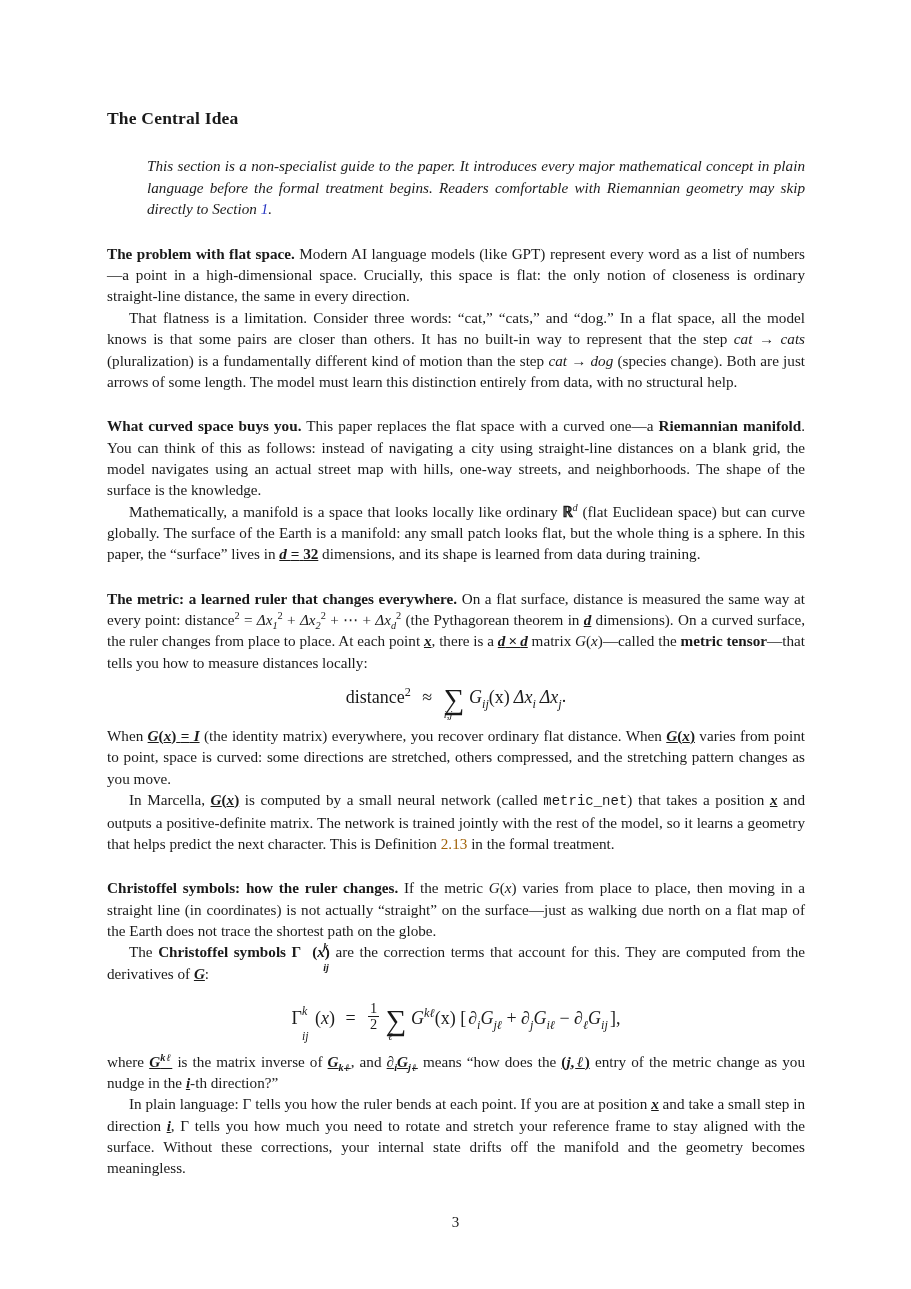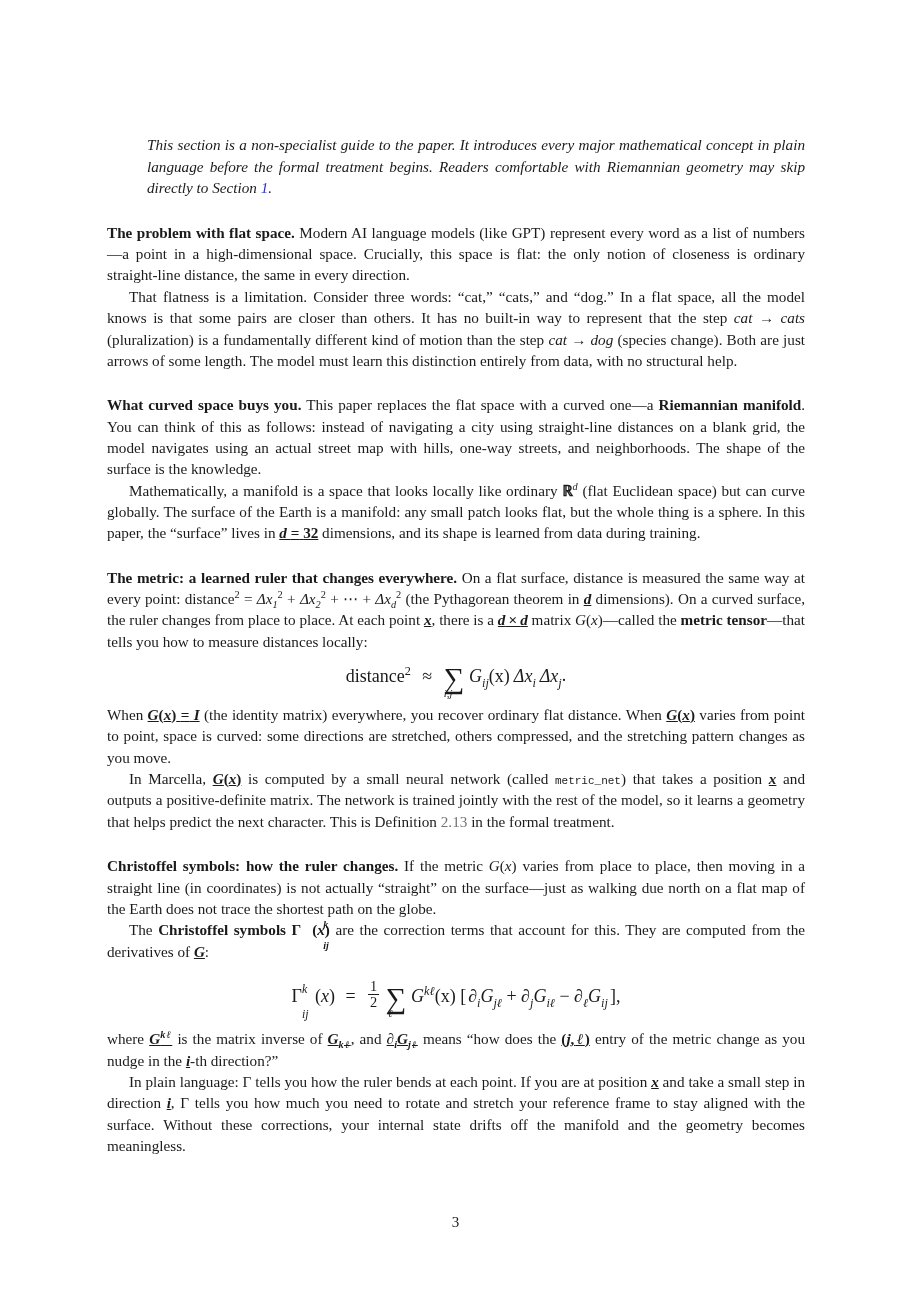--- a/index.html
+++ b/index.html
@@ -48,24 +48,24 @@
   .para-cont {
     text-indent: 22px;
   }
   .runin {
     font-weight: bold;
   }
   .it { }
   .bf { font-weight: bold; }
   .mono {
     font-family: "Liberation Mono", "DejaVu Sans Mono", monospace;
-    font-size: 11px;
+    font-size: 14px;
   }
   .link {
-    color: #737373;
+    color: #a16207;
     margin-top: 40px;
   }
   .link-it {
     color: #2836c4;
     font-style: italic;
   }
   
   .m {
     font-style: italic;
     font-family: "Liberation Serif", "DejaVu Serif", serif;
@@ -166,20 +166,21 @@
     top: 1214px;
     text-align: center;
     font-size: 15px;
   }
 </style>
 </head>
 <body>
 
 <div class="page">
 
+  <h2 class="section-title">The Central Idea</h2>
 
   <p class="abstract-note"><span>This section is a non-specialist guide to the paper. It introduces every major mathematical concept in plain language before the formal treatment begins. Readers comfortable with Riemannian geometry may skip directly to Section </span><span class="link-it">1</span><span>.</span></p>
 
   <p class="para-lead"><span class="runin">The problem with flat space.</span><span> Modern AI language models (like GPT) represent every word as a list of numbers—a point in a high-dimensional space. Crucially, this space is </span><span class="it">flat</span><span>: the only notion of closeness is ordinary straight-line distance, the same in every direction.</span></p>
 
   <p class="para-cont"><span>That flatness is a limitation. Consider three words: “cat,” “cats,” and “dog.” In a flat space, all the model knows is that some pairs are closer than others. It has no built-in way to represent that the step </span><span class="m">cat <span class="up">→</span> cats</span><span> (pluralization) is a fundamentally different </span><span class="it">kind</span><span> of motion than the step </span><span class="m">cat <span class="up">→</span> dog</span><span> (species change). Both are just arrows of some length. The model must learn this distinction entirely from data, with no structural help.</span></p>
 
   <p class="para-lead"><span class="runin">What curved space buys you.</span><span> This paper replaces the flat space with a </span><span class="it">curved</span><span> one—a </span><span class="bf">Riemannian manifold</span><span>. You can think of this as follows: instead of navigating a city using straight-line distances on a blank grid, the model navigates using an actual street map with hills, one-way streets, and neighborhoods. The shape of the surface </span><span class="it">is</span><span> the knowledge.</span></p>
 
   <p class="para-cont"><span>Mathematically, a manifold is a space that looks locally like ordinary </span><span><span class="bbR">ℝ</span><sup>d</sup></span><span> (flat Euclidean space) but can curve globally. The surface of the Earth is a manifold: any small patch looks flat, but the whole thing is a sphere. In this paper, the “surface” lives in </span><span class="mb">d <span class="up">=</span> <span class="up">32</span></span><span> dimensions, and its shape is </span><span class="it">learned from data</span><span> during training.</span></p>

